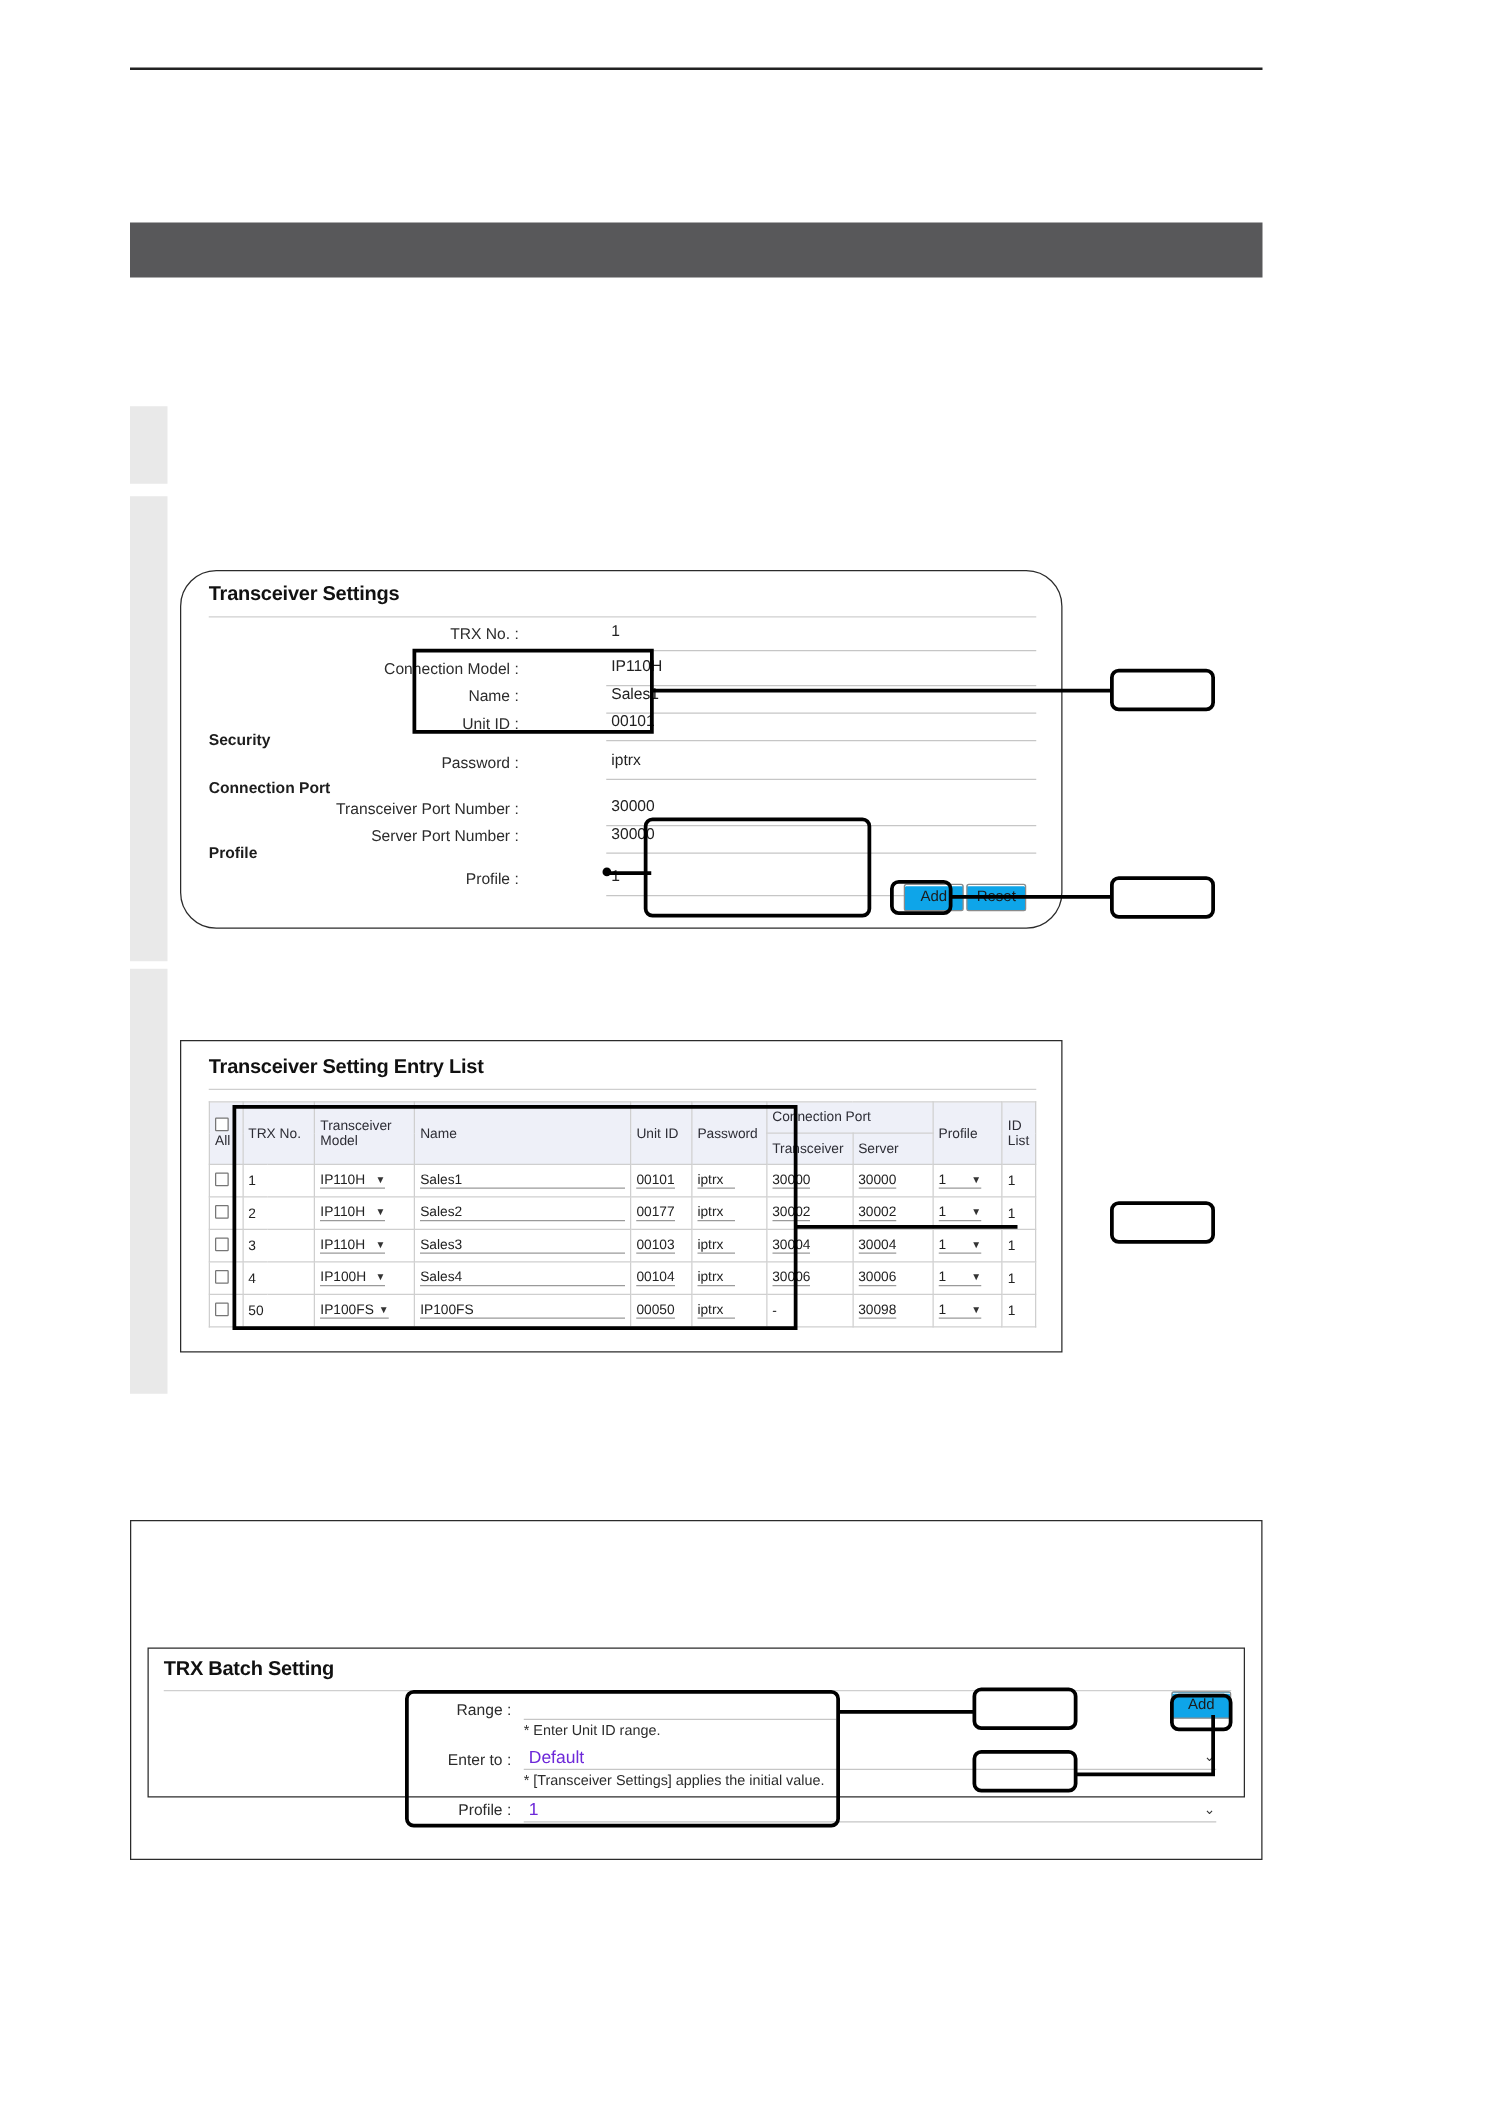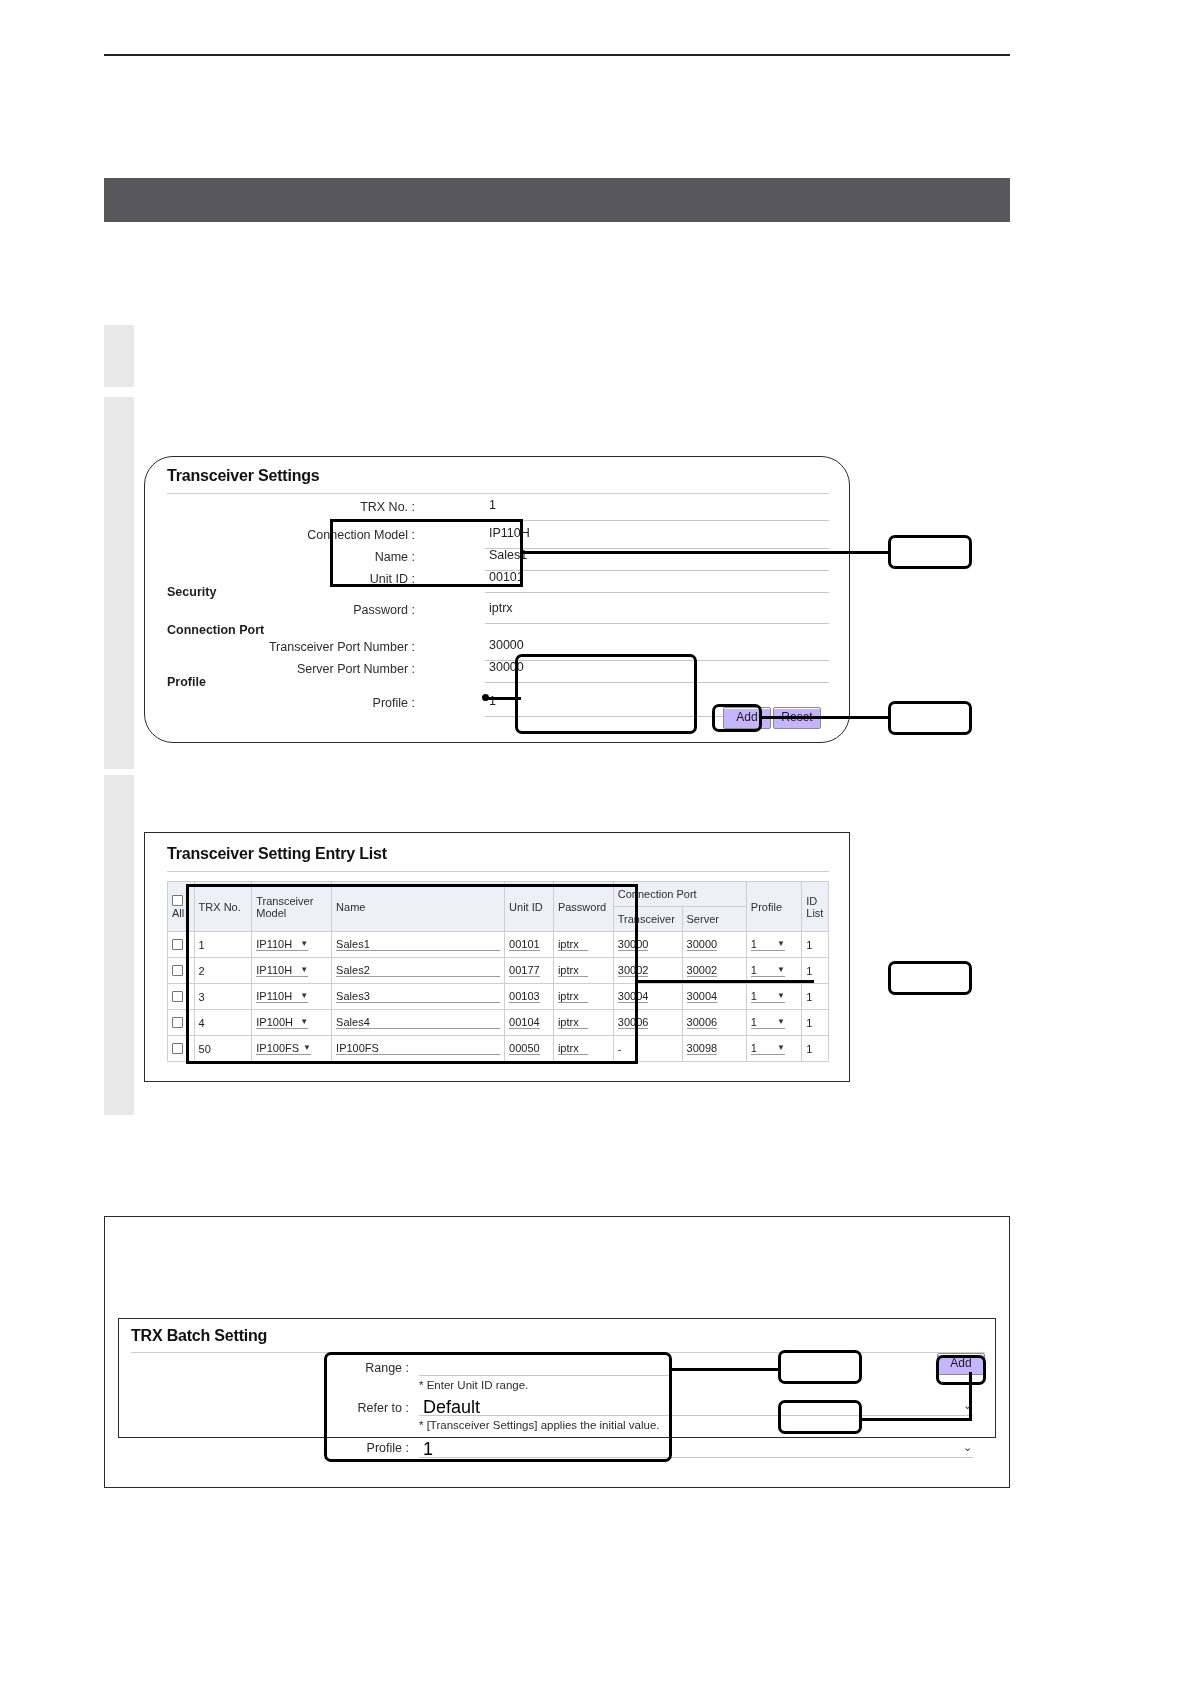--- a/index.html
+++ b/index.html
@@ -56,21 +56,21 @@
   }
   .form-row .val{
     position:absolute;left:322px;top:-1px;font-size:12.5px;color:#222;
   }
   .section-label{
     position:absolute;left:22px;font-size:12.5px;font-weight:bold;color:#1d1d1d;
   }
 
   
   .btn{
-    position:absolute;border:1px solid #8b8b8b;background:#c4b5fd;
+    position:absolute;border:1px solid #8b8b8b;background:#0ea5e9;
     border-radius:2px;font-size:12px;color:#1c1c1c;
     text-align:center;line-height:18px;height:20px;
     box-shadow:inset 0 1px 0 #fff;
     font-family:"Liberation Sans", sans-serif;
   }
 
   
   #panel-entrylist{left:144px;top:832px;width:706px;height:250px;}
   #panel-entrylist .panel-title{position:absolute;left:22px;top:12px;}
   #panel-entrylist .hdr-rule{position:absolute;left:22px;top:38px;width:662px;border-top:1px solid #cfcfcf;}
@@ -105,21 +105,21 @@
   #panel-outer{left:104px;top:1216px;width:906px;height:272px;}
   #panel-batch{left:118px;top:1318px;width:878px;height:120px;}
   #panel-batch .panel-title{position:absolute;left:12px;top:8px;}
   #panel-batch .hdr-rule{position:absolute;left:12px;top:33px;width:854px;border-top:1px solid #cfcfcf;}
 
   .brow{position:absolute;height:20px;}
   .brow .lbl{
     position:absolute;right:0;top:2px;font-size:12.5px;color:#2c2c2c;white-space:nowrap;
   }
   .bfield{position:absolute;border-bottom:1px solid #c6c6c6;}
-  .bval{position:absolute;font-size:18px;color:#000000;}
+  .bval{position:absolute;font-size:14px;color:#6d28d9;}
   .bnote{position:absolute;font-size:11.5px;color:#2c2c2c;white-space:nowrap;}
   .bcaret{position:absolute;font-size:11px;color:#333;}
 
   
   .callout{
     position:absolute;border:3px solid #000;background:transparent;
     box-sizing:border-box;
   }
   .callout.sq{border-radius:0;}
   .callout.rd{border-radius:7px;}
@@ -350,21 +350,21 @@
     <div class="hdr-rule"></div>
 
     <div class="brow" style="left:0px;top:40px;width:290px;">
       <span class="lbl">Range :</span>
     </div>
     <div class="bfield" style="left:300px;top:56px;width:250px;"></div>
     <div class="bval" style="left:304px;top:40px;"></div>
     <div class="bnote" style="left:300px;top:60px;">* Enter Unit ID range.</div>
 
     <div class="brow" style="left:0px;top:80px;width:290px;">
-      <span class="lbl">Refer to :</span>
+      <span class="lbl">Enter to :</span>
     </div>
     <div class="bfield" style="left:300px;top:96px;width:554px;"></div>
     <div class="bval" style="left:304px;top:78px;">Default</div>
     <div class="bnote" style="left:300px;top:100px;">* [Transceiver Settings] applies the initial value.</div>
     <div class="bcaret" style="left:844px;top:80px;">⌄</div>
 
     <div class="brow" style="left:0px;top:120px;width:290px;">
       <span class="lbl">Profile :</span>
     </div>
     <div class="bfield" style="left:300px;top:138px;width:554px;"></div>

